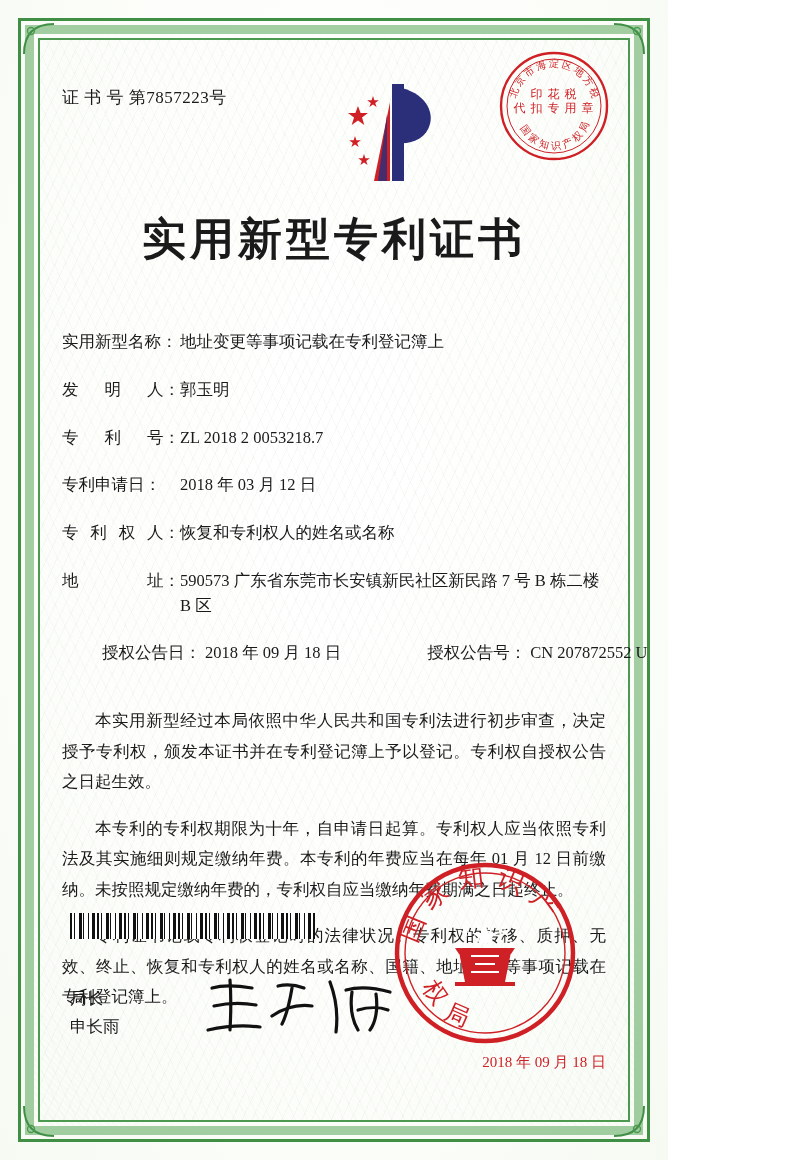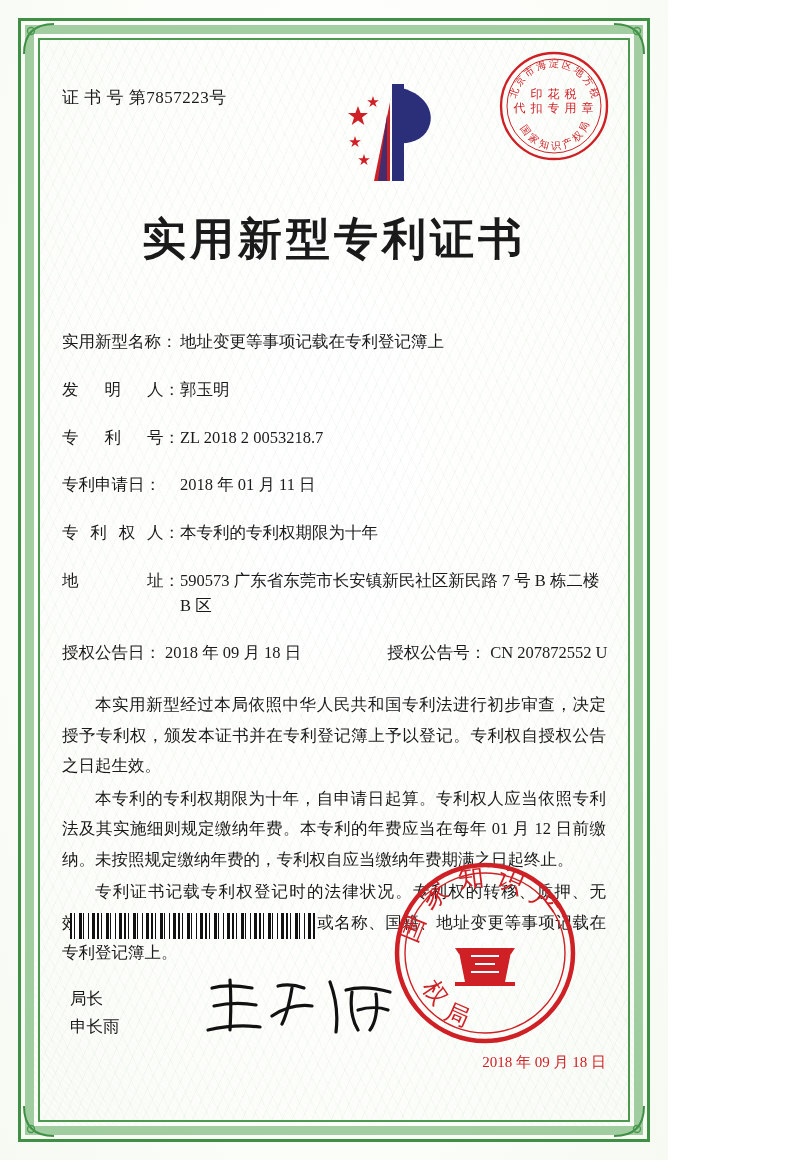--- a/index.html
+++ b/index.html
@@ -141,36 +141,37 @@
   }
   .field .val {
     flex: 1 1 auto;
   }
   .grant-row {
     display: flex;
     align-items: flex-start;
     margin-bottom: 6px;
     line-height: 1.5;
     font-size: 16.5px;
+    margin-left: 40px;
   }
   .grant-row .gl { white-space: nowrap; }
   .grant-row .gv { margin-left: 4px; white-space: nowrap; }
   .grant-row .spacer { width: 86px; flex: 0 0 86px; }
 
   .paragraphs {
     position: absolute;
     left: 62px;
     right: 62px;
     top: 690px;
     font-size: 16.5px;
     line-height: 1.85;
     text-align: justify;
   }
   .paragraphs p {
-    margin: 0 0 2px 0;
+    margin: 16px 0 2px 0;
     text-indent: 2em;
   }
 
   
   .barcode {
     position: absolute;
     left: 70px;
     top: 913px;
     width: 245px;
     height: 26px;
@@ -316,31 +317,31 @@
         <span class="lbl">
           <span>专</span>
           <span>利</span>
           <span>号：</span>
         </span>
         <span class="val">ZL 2018 2 0053218.7</span>
       </div>
 
       <div class="field">
         <span class="lbl tight">专利申请日：</span>
-        <span class="val">2018 年 01 月 11 日</span>
+        <span class="val">2018 年 03 月 12 日</span>
       </div>
 
       <div class="field">
         <span class="lbl">
           <span>专</span>
           <span>利</span>
           <span>权</span>
           <span>人：</span>
         </span>
-        <span class="val">本专利的专利权期限为十年</span>
+        <span class="val">恢复和专利权人的姓名或名称</span>
       </div>
 
       <div class="field">
         <span class="lbl">
           <span>地</span>
           <span>址：</span>
         </span>
         <span class="val">590573 广东省东莞市长安镇新民社区新民路 7 号 B 栋二楼 B 区</span>
       </div>
 

